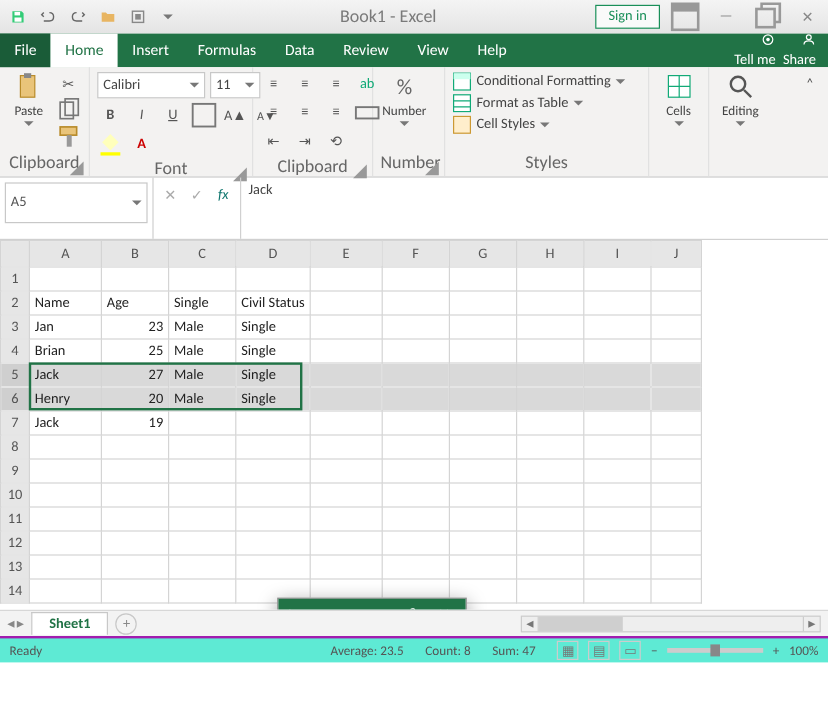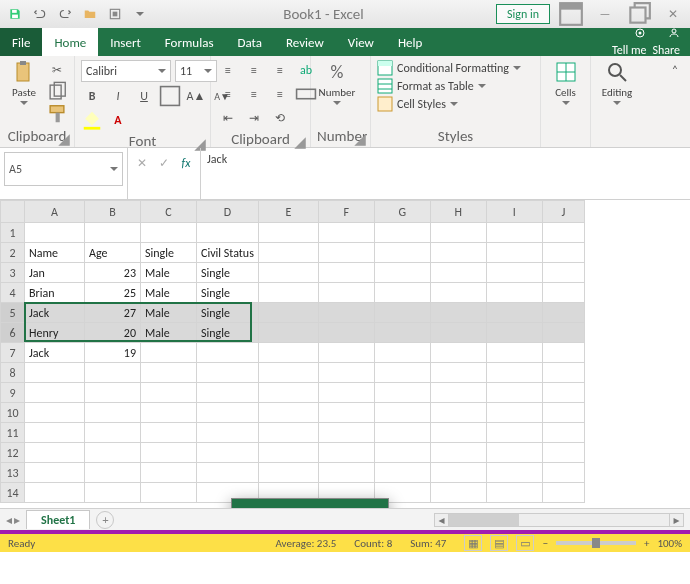--- a/index.html
+++ b/index.html
@@ -72,21 +72,21 @@
   .sheet-nav { display:flex; gap:2px; padding:0 6px; color:#888;}
   .sheet-tab { background:#fff; border:1px solid #c8c8c8; border-bottom:none; padding:2px 14px; font-size:12px; color:#217346; font-weight:bold;}
   .sheet-add { width:18px; height:18px; border:1px solid #c8c8c8; border-radius:50%; margin-left:6px; display:inline-flex;align-items:center;justify-content:center;color:#888;font-size:12px;}
   .hscroll { margin-left:auto; width:250px; height:14px; background:#eee; border:1px solid #ccc; margin-right:6px; position:relative;}
   .hscroll .thumb{position:absolute;left:14px;top:0;height:100%;width:70px;background:#cfcfcf;}
   .hscroll .arr{position:absolute;top:0;width:14px;height:100%;display:flex;align-items:center;justify-content:center;color:#777;}
   .hscroll .arr.l{left:0;border-right:1px solid #ccc;}
   .hscroll .arr.r{right:0;border-left:1px solid #ccc;}
 
   
-  .status { height: 22px; background:#fde047; border-top:4px solid #a21caf; display:flex; align-items:center; padding:0 8px; font-size:11px; color:#555; gap:18px;}
+  .status { height: 22px; background:#5eead4; border-top:2px solid #a21caf; display:flex; align-items:center; padding:0 8px; font-size:11px; color:#555; gap:18px;}
   .status .right { margin-left:auto; display:flex; align-items:center; gap:8px;}
   .zoom-slider { width:80px; height:4px; background:#ccc; position:relative;}
   .zoom-slider .knob{position:absolute;left:50%;top:-3px;width:8px;height:10px;background:#888;transform:translateX(-50%);}
   .viewbtn{width:18px;height:16px;border:1px solid #ccc;display:inline-flex;align-items:center;justify-content:center;color:#777;}
 
   svg { display: block; }
 </style>
 </head>
 <body>
 

